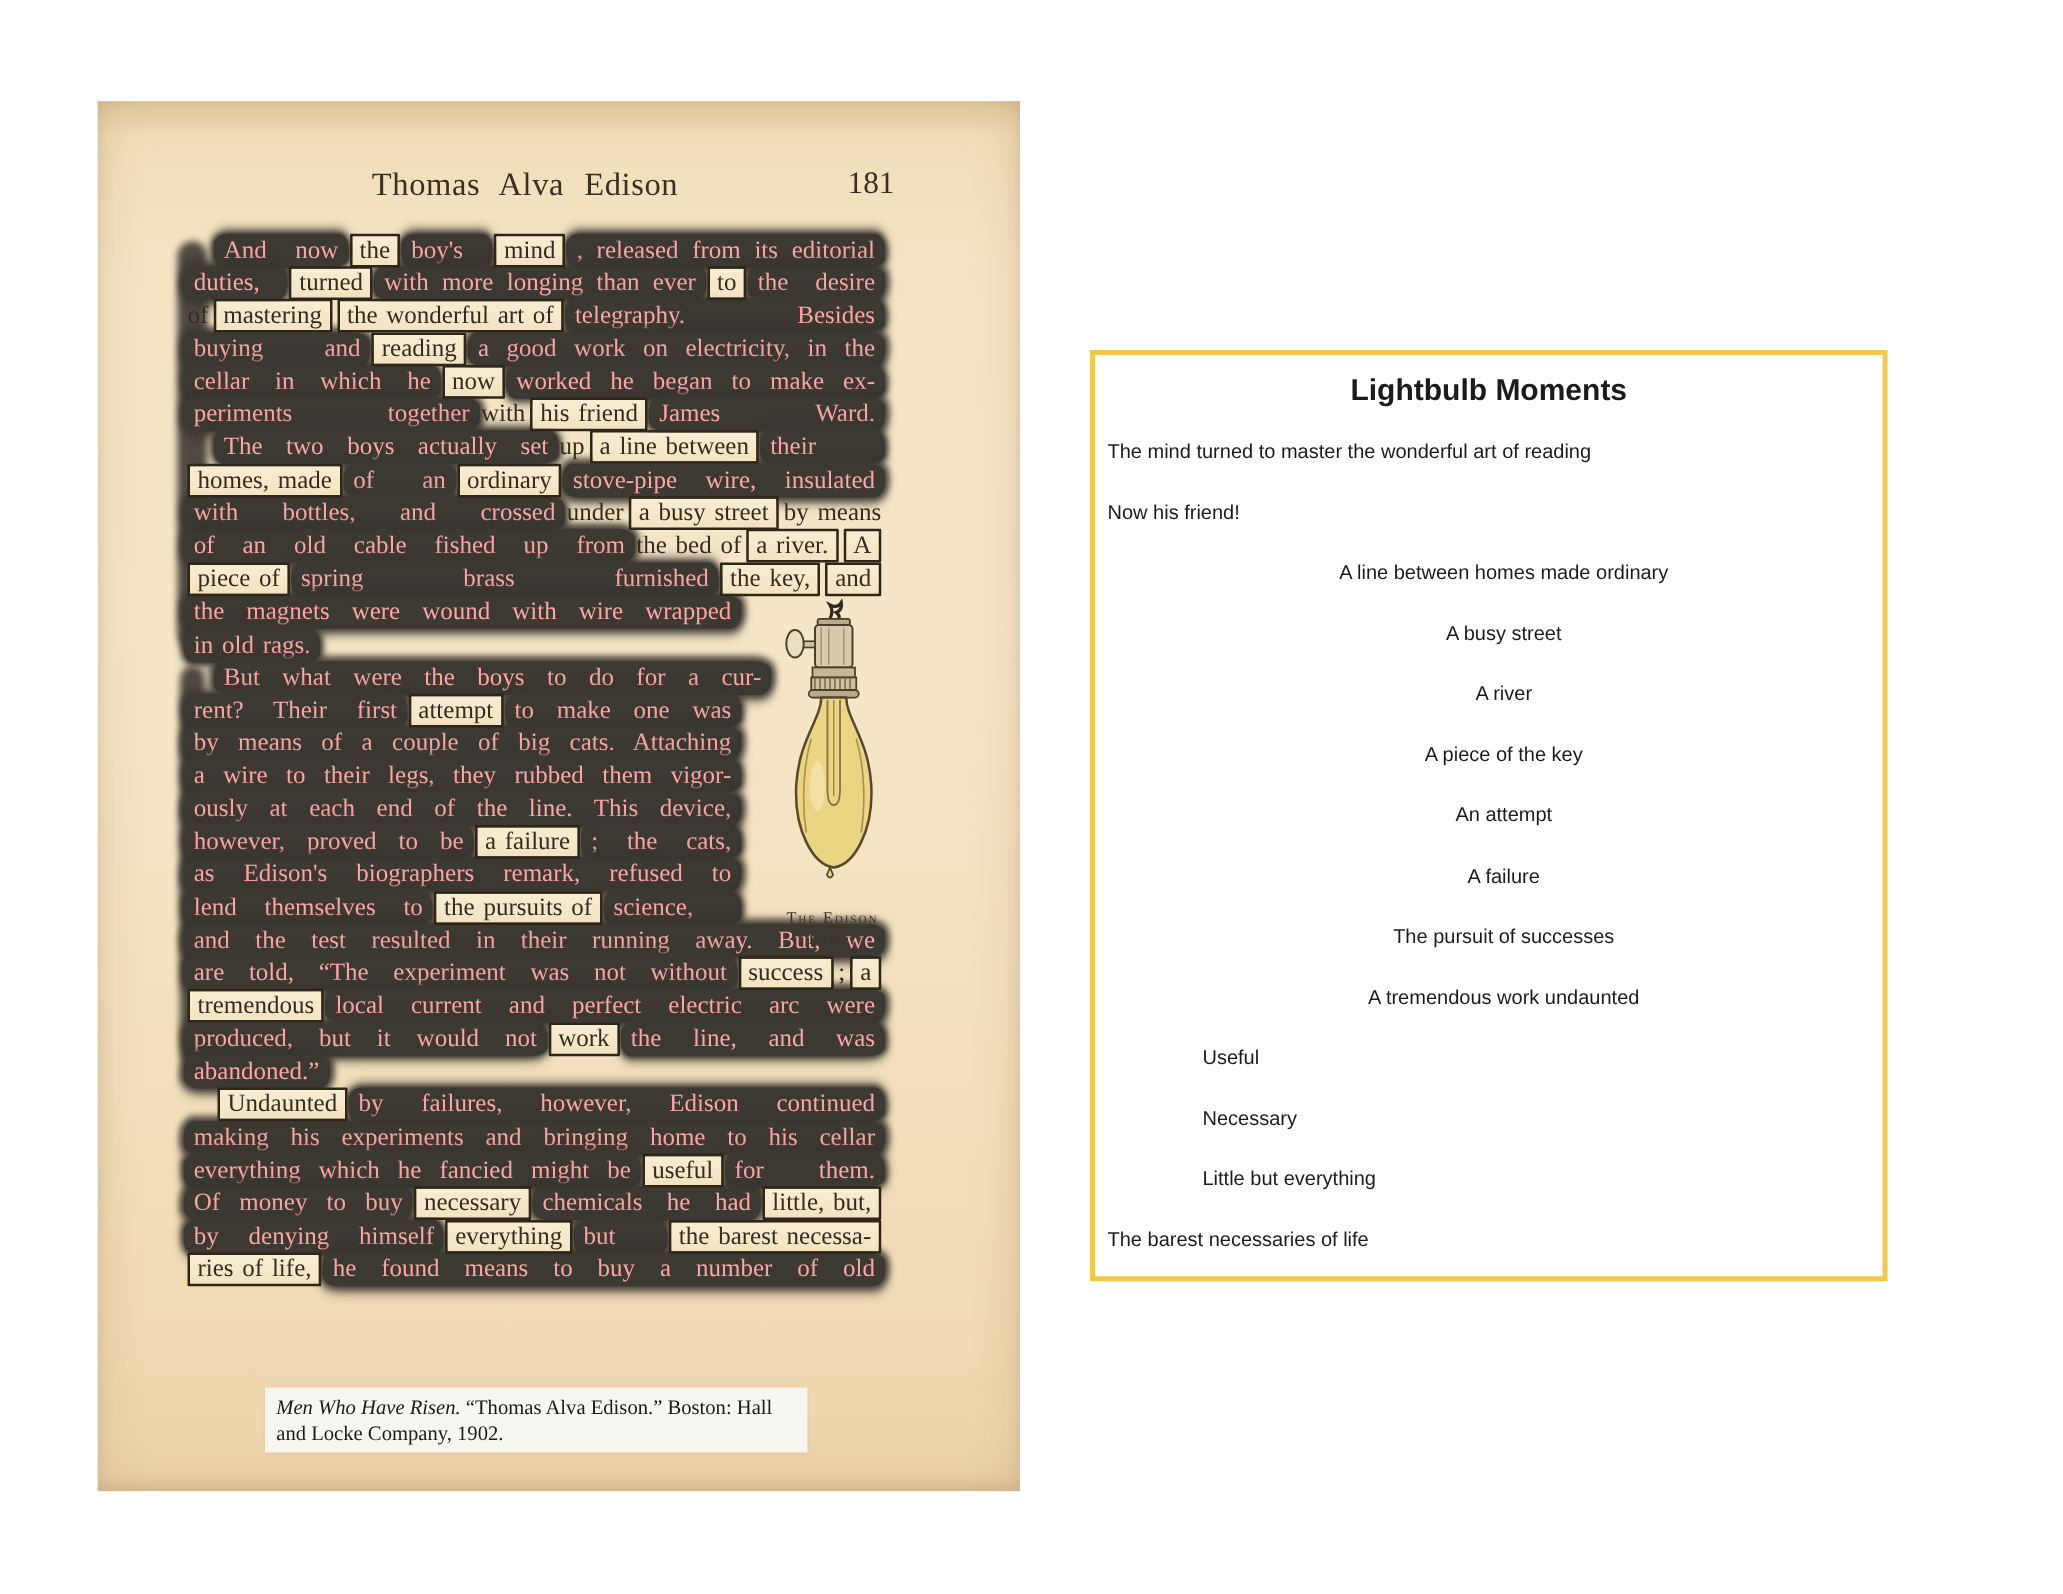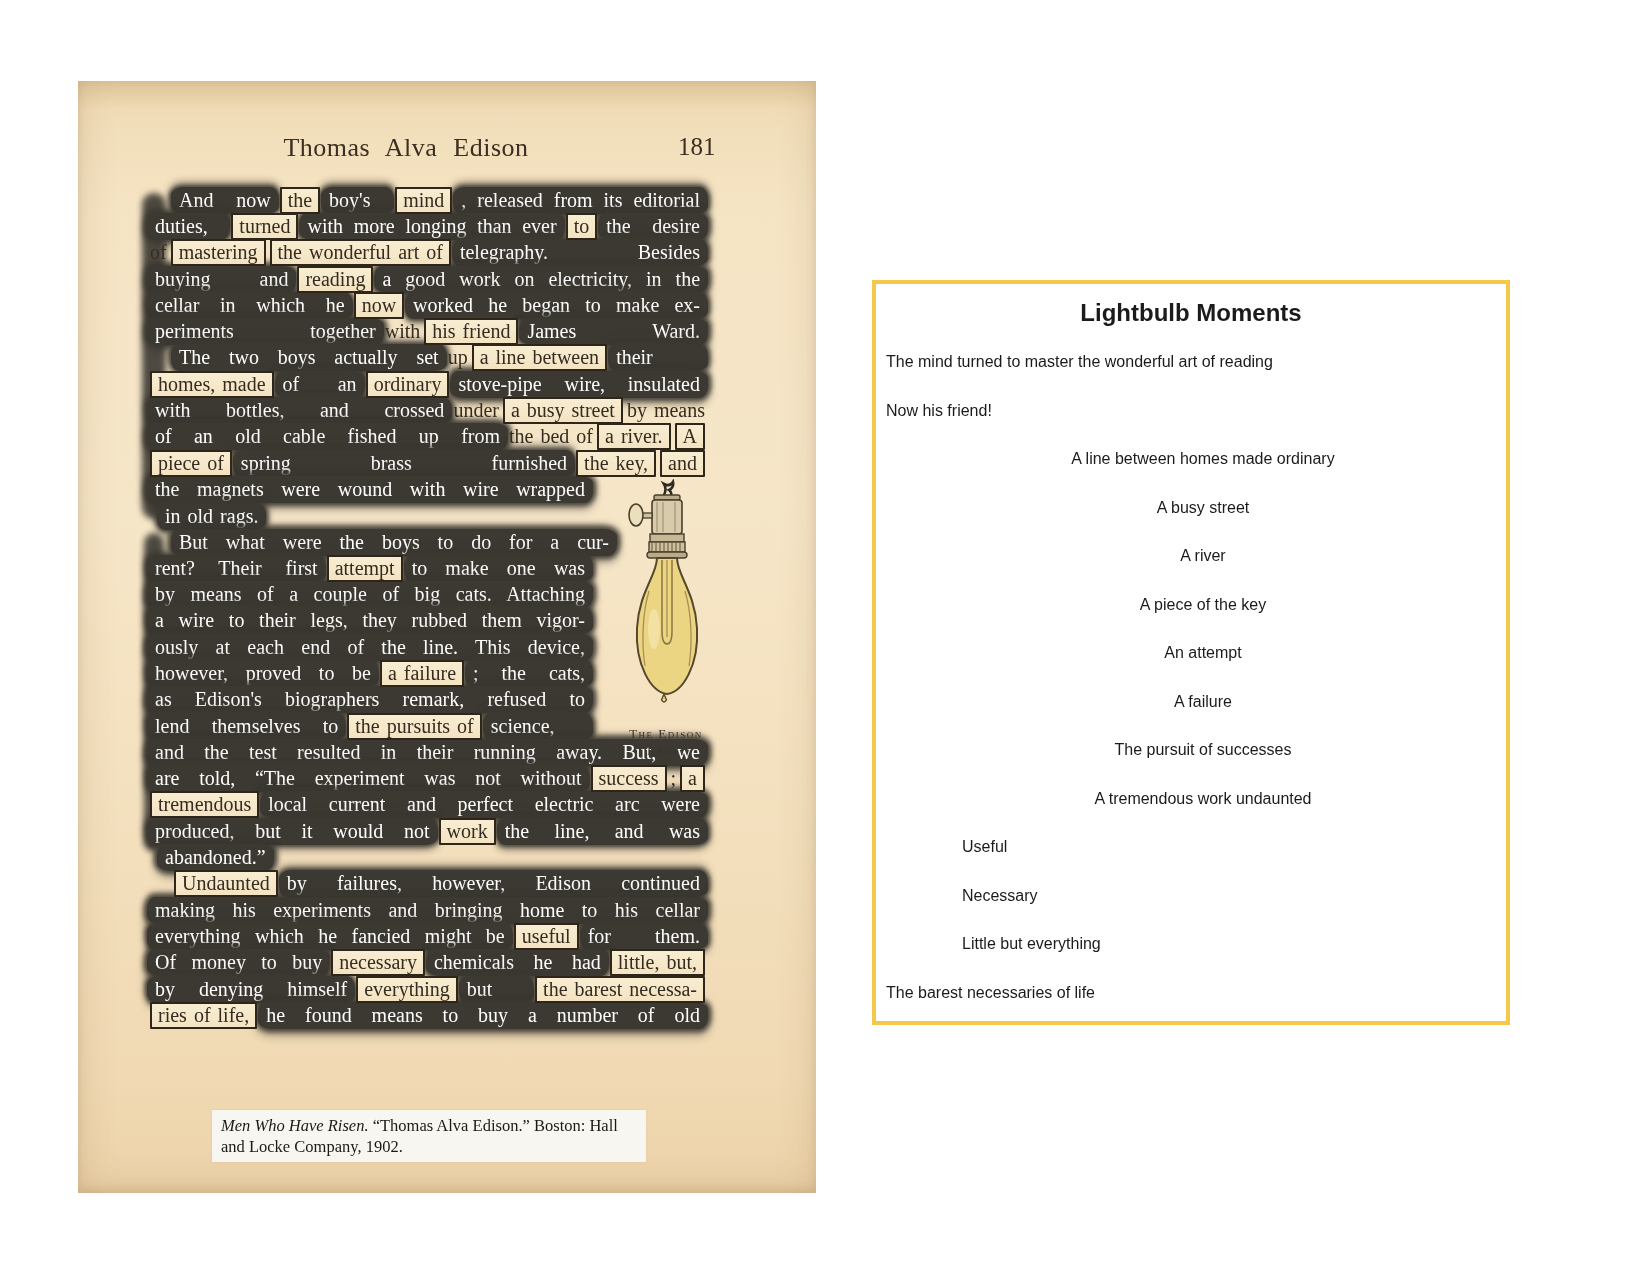--- a/index.html
+++ b/index.html
@@ -2,36 +2,36 @@
 <html><head>
 <meta charset="utf-8">
 <style>
   html,body{margin:0;padding:0;background:#ffffff;width:1650px;height:1275px;overflow:hidden;
     font-family:"Liberation Serif", serif;}
 
   
   .page{position:absolute;left:78px;top:81px;width:738px;height:1112px;
     background:linear-gradient(180deg,#e6cda3 0%,#f1ddb8 2.5%,#f5e4c4 12%,#f6e6c8 38%,#f3dfbc 70%,#f0d9b3 90%,#ecd2a9 100%);
     box-shadow:inset 0 0 38px rgba(120,85,40,.18), inset 0 -4px 10px rgba(120,85,40,.15);}
-  .page-header{position:absolute;left:140px;top:52px;width:376px;text-align:center;
+  .page-header{position:absolute;left:154px;top:52px;width:376px;text-align:center;
     font-size:26px;color:#3a2f22;word-spacing:9px;letter-spacing:.5px;}
   .page-number{position:absolute;left:600px;top:52px;font-size:25px;color:#3a2f22;}
 
   .page-text{position:absolute;left:72px;top:106px;width:555px;}
   .line{height:26.3px;display:flex;align-items:center;gap:4px;font-size:20px;color:#342c20;word-spacing:2px;}
   .line.narrow{width:440px;}
   .line.indent{padding-left:24px;}
-  .seg-black{flex:1 1 auto;background:#3c3933;color:#ffffff;text-align:justify;text-align-last:justify;
+  .seg-black{flex:1 1 auto;background:#3c3933;color:#fca5a5;text-align:justify;text-align-last:justify;
     padding:2px 8px;border-radius:12px 9px 14px 8px/9px 12px 8px 11px;margin:0 -3px;
     box-shadow:0 0 4px 2px rgba(60,57,50,.9),0 4px 7px 2px rgba(60,57,50,.40),0 -4px 7px 2px rgba(60,57,50,.40);
     white-space:nowrap;overflow:hidden;font-family:Liberation Serif, serif;}
   .line:nth-child(even) .seg-black{border-radius:8px 14px 9px 13px/12px 8px 12px 9px;
     box-shadow:0 0 5px 3px rgba(58,55,48,.85),0 5px 8px 2px rgba(58,55,48,.38),0 -3px 6px 2px rgba(58,55,48,.42);}
   .seg-black.stretch{white-space:normal;}
-  .line.short{display:block;margin-left:10px;}
+  .line.short{display:block;}
   .line.short .seg-black{display:inline-block;flex:none;text-align:left;text-align-last:left;}
   .seg-boxed{flex:0 0 auto;position:relative;z-index:2;border:2px solid #2e2619;
     background:linear-gradient(#f8edd2,#f4e3c2);padding:0 6px;line-height:23px;border-radius:1px;white-space:nowrap;}
   .seg-plain{flex:0 0 auto;position:relative;z-index:1;white-space:nowrap;}
 
   .smudge{position:absolute;background:#3c3933;filter:blur(3px);opacity:.9;}
   .smudge.s1{left:64px;top:112px;width:24px;height:326px;border-radius:12px;}
   .smudge.s2{left:66px;top:452px;width:20px;height:118px;border-radius:10px;}
   .smudge.s3{left:66px;top:560px;width:18px;height:210px;border-radius:10px;}
 

